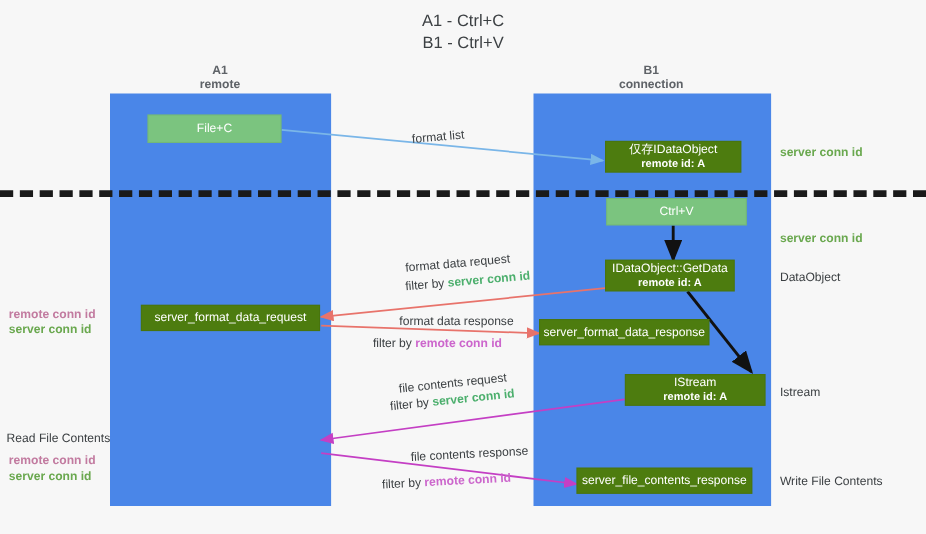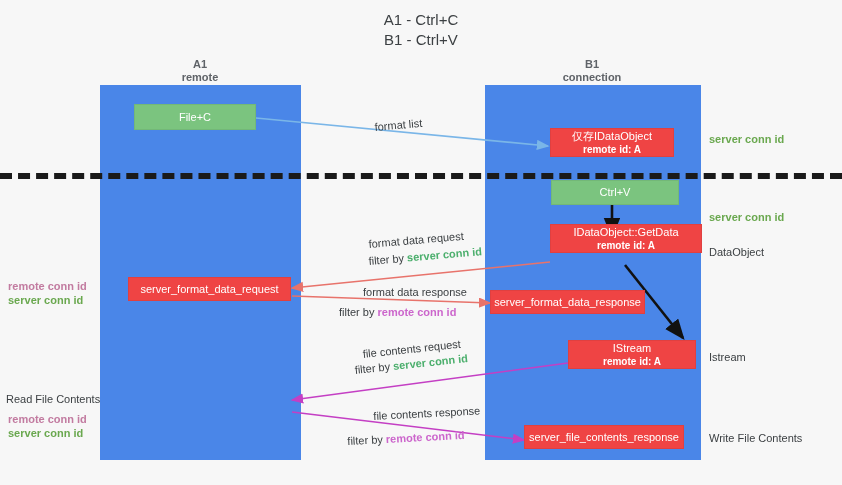--- a/index.html
+++ b/index.html
@@ -23,21 +23,21 @@
 
   .lane{position:absolute;background:#4a86e8;}
 
   .node{
     position:absolute;box-sizing:border-box;
     display:flex;flex-direction:column;align-items:center;justify-content:center;
     color:#ffffff;font-size:11px;line-height:13px;text-align:center;
     border:1px solid rgba(0,0,0,.06);
   }
   .node.green{background:#7bc47f;}
-  .node.orange{background:#ef4444;}
+  .node.orange{background:#4d7c0f;}
   .node .l2{font-size:10px;font-weight:bold;}
 
   .mlabel{
     position:absolute;font-size:11px;line-height:14px;color:#3c4043;white-space:nowrap;
   }
   .mlabel.rot{transform-origin:0 0;}
   .green-t{color:#4caf6d;font-weight:bold;}
   .mag-t{color:#cc66cc;font-weight:bold;}
 
   .sidelabel{position:absolute;font-size:11px;line-height:14px;white-space:nowrap;}
@@ -109,21 +109,21 @@
 
   <div class="node orange" style="left:550px;top:128px;width:124px;height:29px;">
     <div>仅存IDataObject</div>
     <div class="l2">remote id: A</div>
   </div>
 
   <div class="node green" style="left:551px;top:180px;width:128px;height:25px;">
     <div>Ctrl+V</div>
   </div>
 
-  <div class="node orange" style="left:550px;top:224px;width:152px;height:29px;align-items:center;">
+  <div class="node orange" style="left:550px;top:236px;width:118px;height:29px;align-items:center;">
     <div>IDataObject::GetData</div>
     <div class="l2">remote id: A</div>
   </div>
 
   <div class="node orange" style="left:128px;top:277px;width:163px;height:24px;">
     <div>server_format_data_request</div>
   </div>
 
   <div class="node orange" style="left:490px;top:290px;width:155px;height:24px;">
     <div>server_format_data_response</div>

